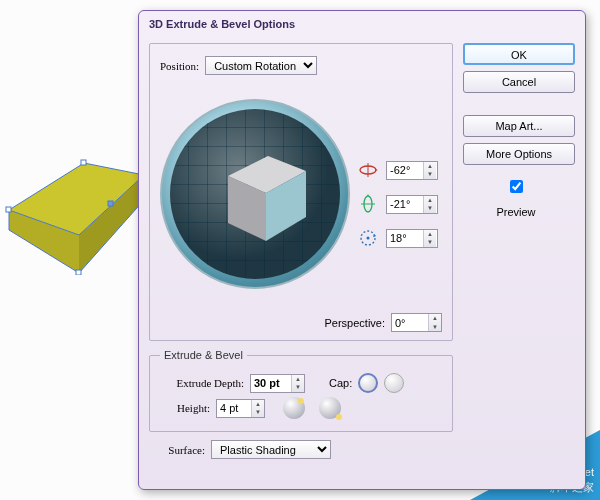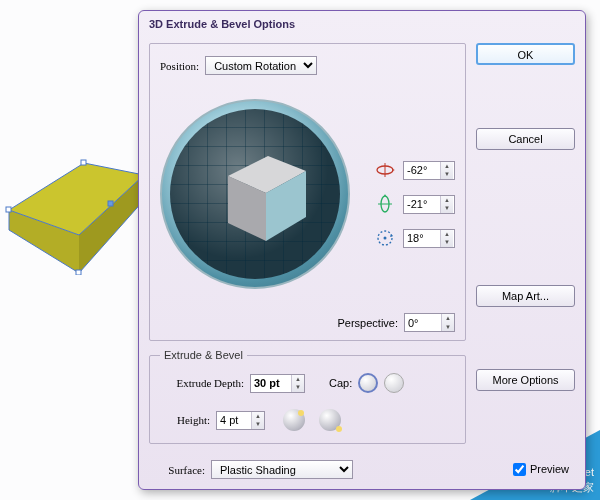--- a/index.html
+++ b/index.html
@@ -8,34 +8,34 @@
 .shape3d { position: absolute; left: 4px; top: 155px; width: 145px; height: 120px; }
 .shape3d svg { width: 100%; height: 100%; }
 .watermark { position: absolute; right: 0; bottom: 0; width: 130px; height: 70px; overflow: hidden; }
 .watermark-tri { position: absolute; right: 0; bottom: 0; width: 0; height: 0; border-right: 130px solid #2b9ad6; border-top: 70px solid transparent; }
 .watermark-txt { position: absolute; right: 6px; bottom: 6px; color: #fff; font-size: 12px; text-align: right; line-height: 1.3; }
 
 .dialog { position: absolute; left: 138px; top: 10px; width: 448px; height: 480px; background: linear-gradient(#f3eef7,#eae2f0); border: 1px solid #7a5cb0; border-radius: 6px; box-shadow: 2px 3px 10px rgba(0,0,0,.3); }
 .titlebar { height: 26px; display: flex; align-items: center; padding: 0 10px; color: #3b2b5e; font-weight: bold; border-radius: 6px 6px 0 0; }
 .content { padding: 6px 10px 10px; display: flex; gap: 10px; height: calc(100% - 26px); }
 .left { flex: 1; display: flex; flex-direction: column; gap: 8px; }
-.right { width: 112px; display: flex; flex-direction: column; gap: 6px; padding-top: 0; justify-content: space-between; }
+.right { width: 112px; display: flex; flex-direction: column; gap: 6px; padding-top: 0; }
 
 fieldset { border: 1px solid #b8b0c6; border-radius: 2px; padding: 8px 10px; margin: 0; }
 legend { padding: 0 4px; color: #333; }
 .row { display: flex; align-items: center; gap: 6px; margin: 4px 0; }
 .lbl { text-align: right; font-family: Liberation Serif, serif; }
 select, input[type=text] { border: 1px solid #9a94a8; background: #fff; height: 19px; padding: 1px 4px; }
 select { background: linear-gradient(#fff,#ececf2); }
 .combo { display: inline-flex; align-items: center; border: 1px solid #9a94a8; background: #fff; height: 19px; }
 .combo input { border: none; height: 17px; width: 36px; padding: 0 3px; outline: none; }
 .combo .spin { width: 13px; height: 17px; background: linear-gradient(#f8f8fb,#e4e4ec); border-left: 1px solid #c9c5d4; display: flex; flex-direction: column; }
 .combo .spin span { flex: 1; font-size: 6px; line-height: 8px; text-align: center; color: #555; }
 
-.preview { height: 230px; display: flex; gap: 25px; }
+.preview { height: 230px; display: flex; gap: 8px; }
 .trackball { width: 190px; height: 190px; position: relative; margin: auto 0; }
 .trackball .ring { position: absolute; inset: 0; border-radius: 50%; background: radial-gradient(circle at 45% 40%, #d7ecf3 0%, #a9d5e2 40%, #4e8fa3 70%, #2d5d6e 100%); border: 2px solid #9bb6bf; }
 .trackball .grid { position: absolute; inset: 10px; border-radius: 50%; background: repeating-linear-gradient(0deg, transparent 0 18px, rgba(0,40,60,.35) 18px 19px), repeating-linear-gradient(90deg, transparent 0 18px, rgba(0,40,60,.35) 18px 19px), radial-gradient(circle at 40% 35%, rgba(255,255,255,.35), transparent 60%); background-color: #1e3742; }
 .cube { position: absolute; left: 48px; top: 42px; width: 110px; height: 110px; }
 .cube svg { width: 100%; height: 100%; }
 .angles { display: flex; flex-direction: column; gap: 14px; justify-content: center; padding-top: 20px; }
 .ang-row { display: flex; align-items: center; gap: 8px; }
 .ang-icon { width: 20px; height: 20px; }
 .ang-field { width: 52px; }
 
@@ -46,21 +46,21 @@
 .cap-btn.active { border: 2px solid #6a7fc4; }
 
 .bevel-rect { width: 28px; height: 18px; border: 1px solid #888; background: #fff; display: flex; align-items: center; justify-content: center; }
 .bevel-rect span { width: 22px; height: 1px; background: #666; }
 .bevel-combo { flex: 1; display: flex; border: 1px solid #9a94a8; height: 22px; background: #fff; }
 .bevel-combo .txt { flex: 1; padding: 3px 6px; }
 .bevel-combo .dd { width: 16px; border-left: 1px solid #c9c5d4; background: linear-gradient(#f8f8fb,#e4e4ec); text-align: center; font-size: 8px; line-height: 20px; color: #555; }
 
 .btn { height: 22px; border: 1px solid #8a86a0; background: linear-gradient(#fdfdff,#e9e6f0); border-radius: 3px; text-align: center; line-height: 20px; cursor: pointer; }
 .btn.primary { border: 2px solid #5da3e6; background: linear-gradient(#fcfeff,#e8f2fc); }
-.chk-row { display: flex; align-items: center; gap: 1px; margin-top: 6px; justify-content: flex-end; padding-right: 6px; }
+.chk-row { display: flex; align-items: center; gap: 10px; margin-top: 6px; justify-content: flex-end; padding-right: 6px; flex-direction: column; }
 input[type=checkbox] { width: 13px; height: 13px; }
 
 .height-spheres { display: flex; gap: 14px; margin-left: 12px; }
 .sphere { width: 22px; height: 22px; border-radius: 50%; background: radial-gradient(circle at 35% 30%, #fff, #b9b9c3 70%, #8e8e99); position: relative; }
 .sphere .glint { position: absolute; width: 6px; height: 6px; background: #f6d96b; border-radius: 50%; }
 .sphere.a .glint { right: 1px; top: 1px; }
 .sphere.b .glint { right: -1px; bottom: -1px; }
 </style>
 </head>
 <body>
@@ -180,43 +180,43 @@
                 <span>▼</span>
               </div>
             </div>
           <span style="width:12px"></span>
           <span>Cap:</span>
           <div class="cap-icons">
             <div class="cap-btn active"></div>
             <div class="cap-btn"></div>
           </div>
         </div>
-        <div class="row" style="margin-top:16px">
+        <div class="row" style="margin-top:4px">
           <span class="lbl" style="width:50px">Height:</span>
           <div class="combo">
               <input type="text" style="width: 34px;" value="4 pt">
               <div class="spin">
                 <span>▲</span>
                 <span>▼</span>
               </div>
             </div>
           <div class="height-spheres">
             <div class="sphere a">
                 <div class="glint"></div>
               </div>
             <div class="sphere b">
                 <div class="glint"></div>
               </div>
           </div>
         </div>
       </fieldset>
 
-      <div class="row" style="margin-top:8px">
+      <div class="row" style="margin-top:0">
         <span class="lbl" style="width:56px">Surface:</span>
-        <select style="width:142px">
+        <select style="width:120px">
           <option>Plastic Shading</option>
         </select>
       </div>
     </div>
 
     <div class="right">
       <div class="btn primary">OK</div>
       <div class="btn">Cancel</div>
       <div style="height:10px"></div>
       <div class="btn">Map Art...</div>

